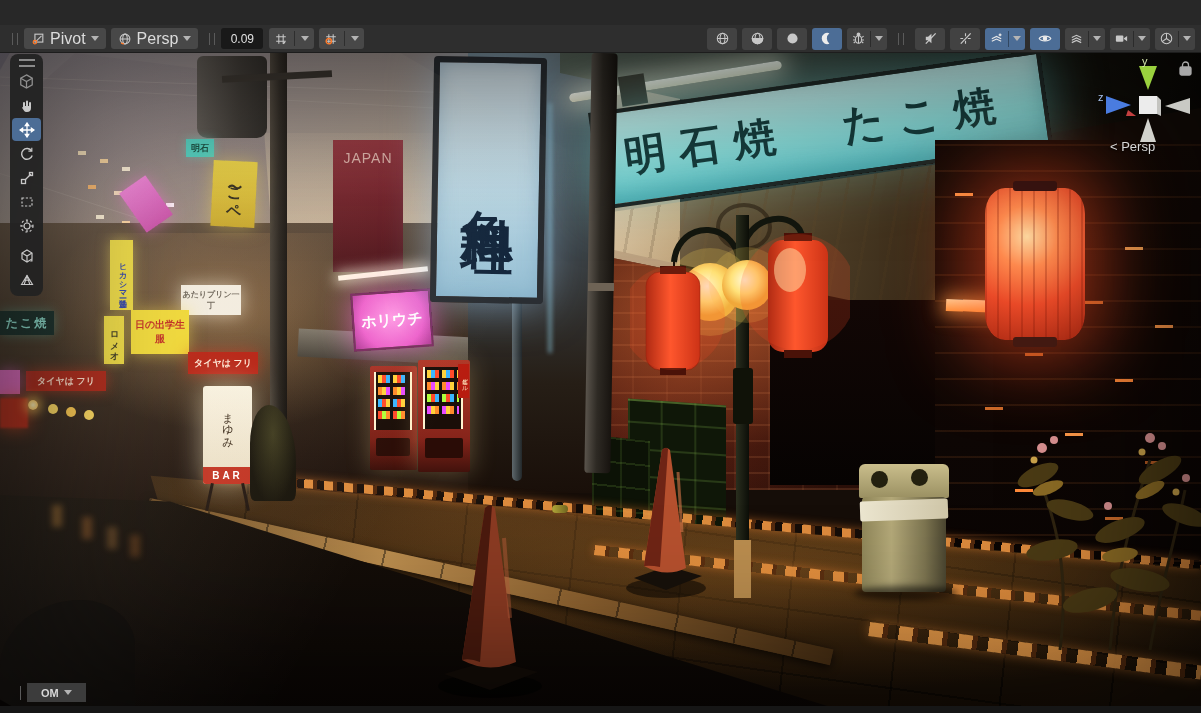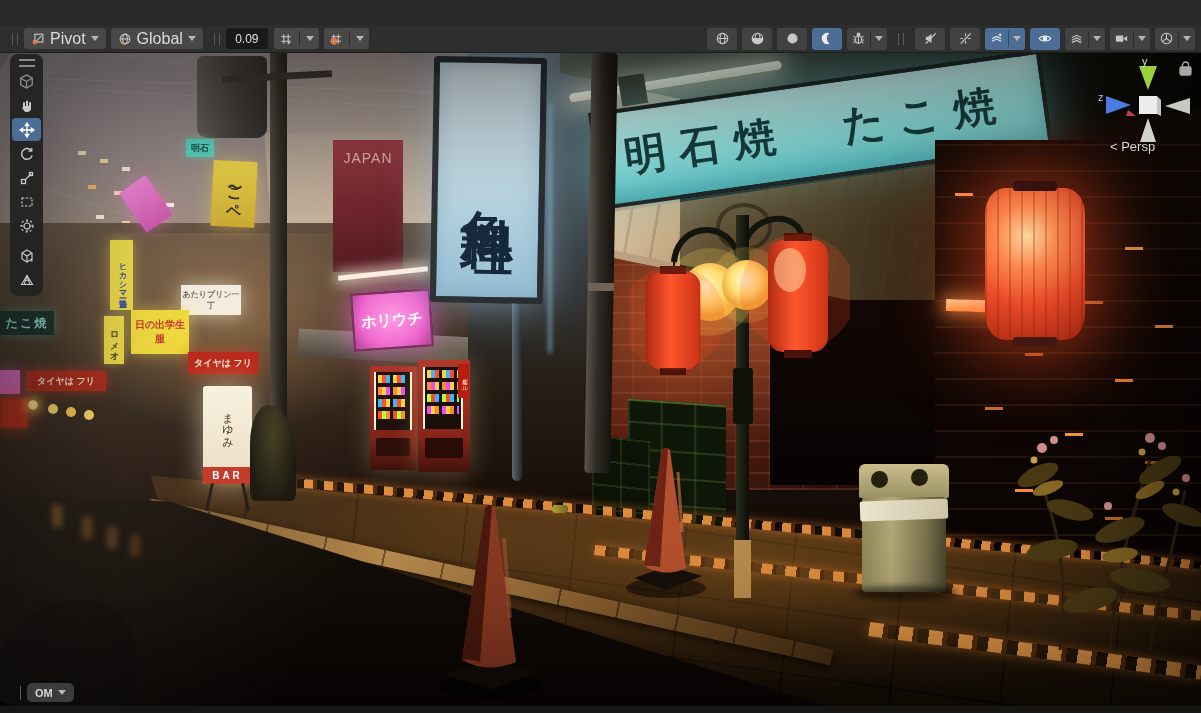--- a/index.html
+++ b/index.html
@@ -47,21 +47,21 @@
   .tool.active { background:#4c6d96; }
   #tools .grab { width:16px; height:8px; margin:2px auto 3px;
                  border-top:2px solid #8a8a8a; border-bottom:2px solid #8a8a8a; }
   .tgap { height:5px; }
 
   
   #persp { position:absolute; left:1110px; top:86px; color:#d6d6d6; font-size:13px; z-index:50;
            text-shadow:0 1px 2px rgba(0,0,0,.8); }
   #om { position:absolute; left:20px; top:630px; z-index:50; display:flex; align-items:center; gap:6px; }
   #om .sep { width:1px; height:14px; background:#5a5a5a; }
-  #om .btn { background:#3c3c3c; border-radius:5px; height:19px; padding:0 8px; display:flex;
+  #om .btn { background:#3c3c3c; border-radius:0; height:19px; padding:0 14px; display:flex;
              align-items:center; gap:5px; color:#d8d8d8; font-size:11px; font-weight:bold; }
   #bottomstrip { position:absolute; left:0; top:653px; width:1201px; height:7px; background:#161616; z-index:45; }
 </style>
 </head>
 <body>
 
 <div id="app">
 
 
   <div id="toolbar">
@@ -77,21 +77,21 @@
       <span class="caret"></span>
     </div>
 
     <div class="tbtn">
       <svg width="14" height="14" viewBox="0 0 16 16" fill="none" stroke="#c8c8c8" stroke-width="1.2">
           <circle cx="8" cy="8" r="5.6"></circle>
           <ellipse cx="8" cy="8" rx="2.6" ry="5.6"></ellipse>
           <path d="M2.4 8h11.2"></path>
           <path d="M3.6 12.2a5.6 5.6 0 0 0 3 1.3" stroke="#ff7a2a" stroke-width="1.6"></path>
         </svg>
-      <span>Global</span>
+      <span>Persp</span>
       <span class="caret"></span>
     </div>
 
     <div class="handle"></div>
 
     <div class="field">
       <span>0.09</span>
     </div>
 
     <div class="tbtn" style="padding:0 5px;">

